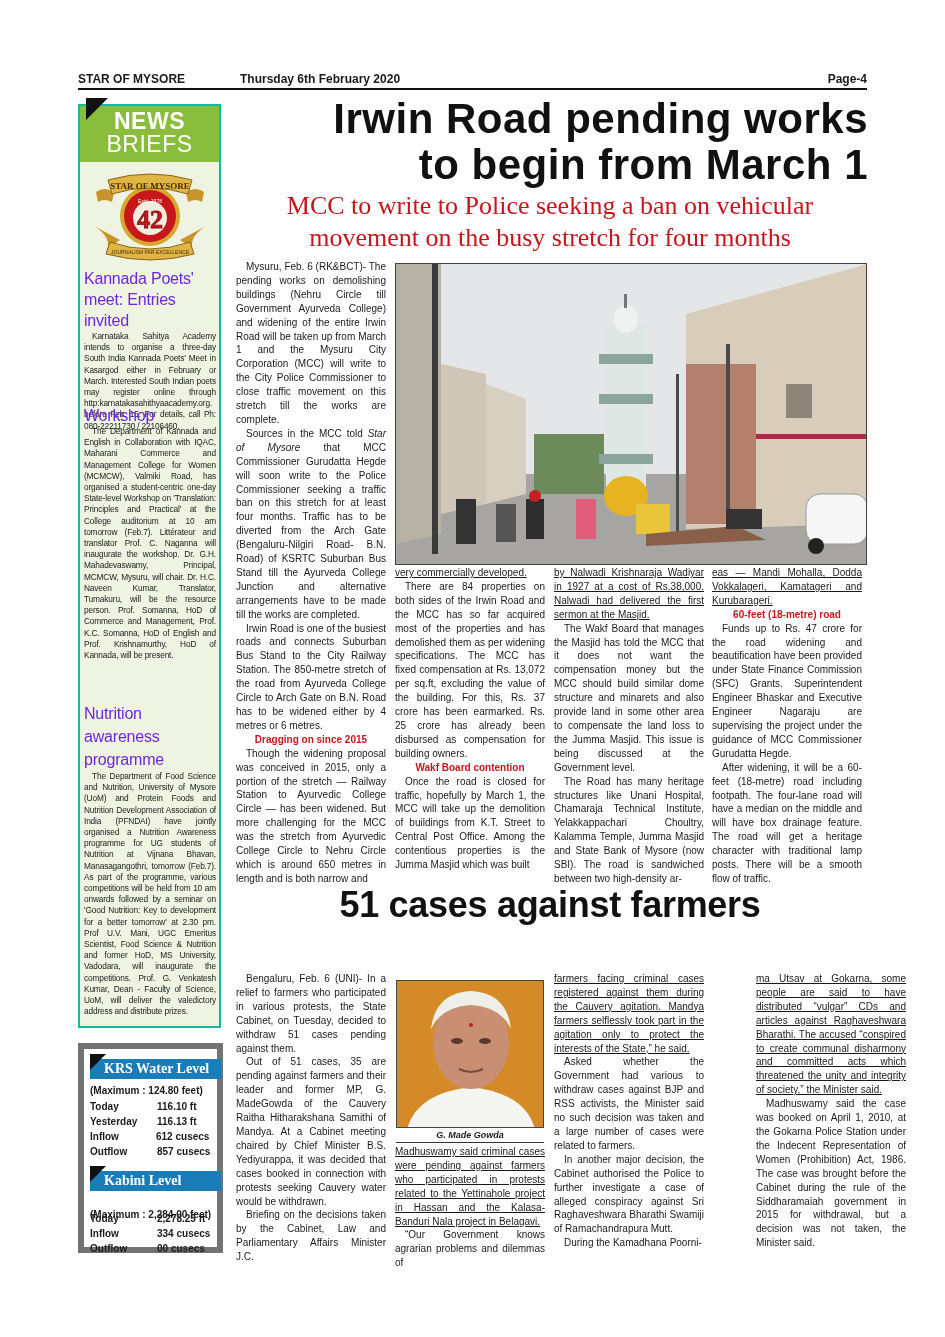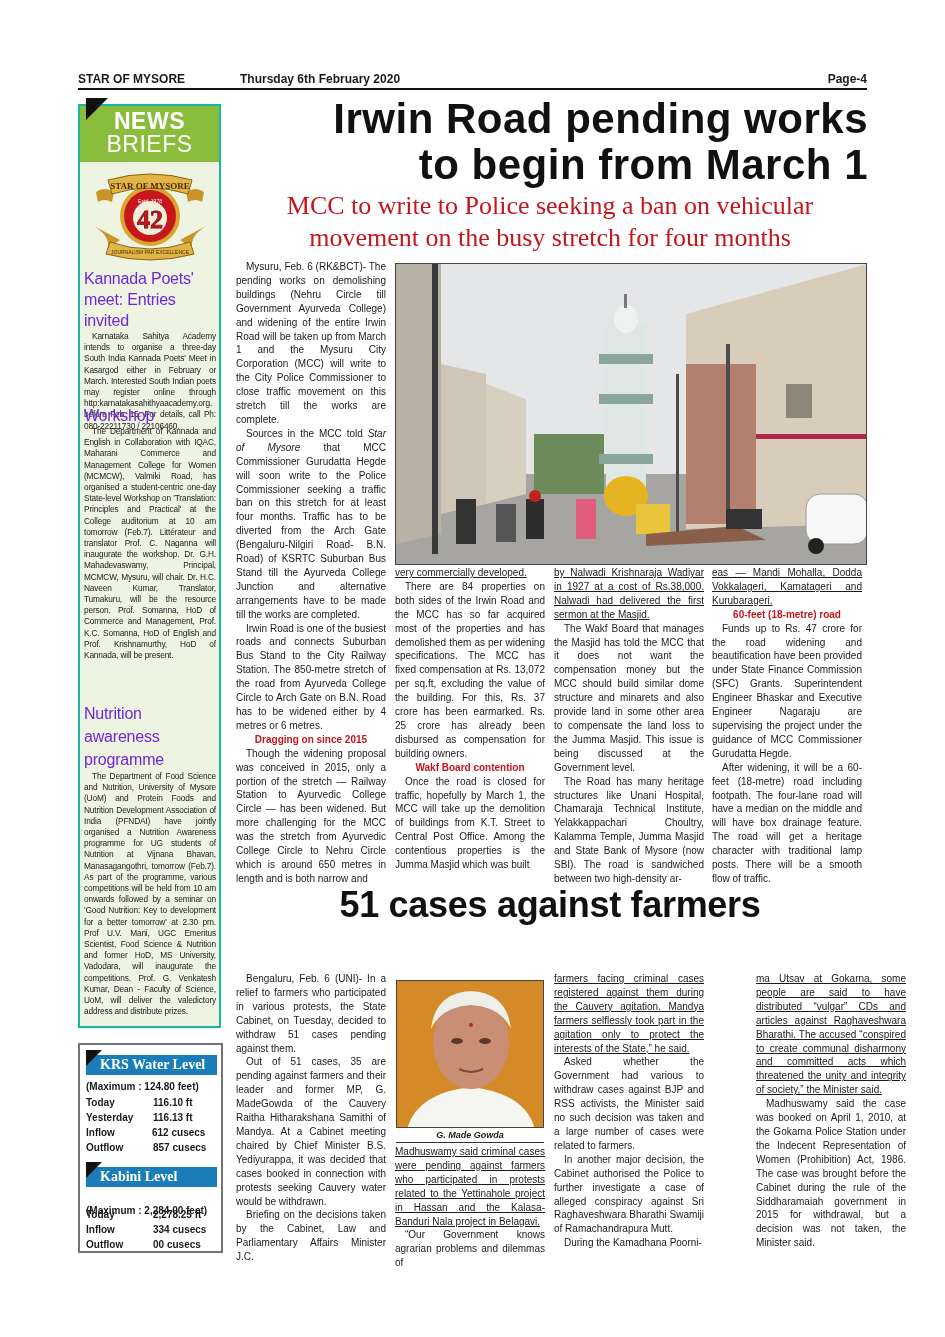--- a/index.html
+++ b/index.html
@@ -16,21 +16,21 @@
   .briefs .corner { position: absolute; left: 6px; top: -8px; width: 0; height: 0; border-top: 22px solid #111; border-right: 22px solid transparent; z-index: 3; }
   .briefs .header { position: absolute; left: 0; top: 0; width: 139px; height: 56px; background: #8bbd3c; text-align: center; color: #fff; }
   .briefs .header .news { display: block; font-size: 23px; font-weight: bold; line-height: 23px; padding-top: 4px; letter-spacing: 0.5px; }
   .briefs .header .briefs-word { display: block; font-size: 23px; line-height: 22px; letter-spacing: 0.5px; }
   .logo { position: absolute; left: 10px; top: 60px; width: 120px; height: 98px; }
   .brief { position: absolute; left: 4px; width: 132px; }
   .brief h3 { font-weight: normal; font-size: 16px; line-height: 21px; color: #6d28d9; letter-spacing: -0.2px; }
   .brief p { font-size: 8.3px; line-height: 11.2px; text-align: justify; text-indent: 8px; color: #222; font-family: "Liberation Sans", sans-serif; letter-spacing: -0.15px; }
 
   
-  .dam { position: absolute; left: 78px; top: 1043px; width: 145px; height: 210px; border: 2px solid #737373; background: #fff; }
+  .dam { position: absolute; left: 78px; top: 1043px; width: 145px; height: 210px; border: 6px solid #737373; background: #fff; }
   .dam-title { position: absolute; left: 6px; width: 131px; height: 20px; background: #1a7db8; color: #fff; font-family: "Liberation Serif", serif; font-weight: bold; font-size: 14px; padding-left: 14px; line-height: 20px; }
   .dam-title .tri { position: absolute; left: 0; top: -5px; width: 0; height: 0; border-top: 16px solid #111; border-right: 16px solid transparent; }
   .dam-row { position: absolute; left: 6px; width: 134px; font-size: 10px; font-weight: bold; line-height: 14px; }
   .dam-row .k { position: absolute; left: 0; }
   .dam-row .v { position: absolute; left: 67px; white-space: nowrap; }
   .dam-max { position: absolute; left: 6px; font-size: 10px; font-weight: bold; white-space: nowrap; }
 
   
   .headline { position: absolute; left: 232px; top: 96px; width: 636px; text-align: right; font-family: "Liberation Sans", sans-serif; font-weight: bold; font-size: 42px; line-height: 46px; letter-spacing: 0.5px; color: #111; }
   .deck { position: absolute; left: 232px; top: 190px; width: 636px; text-align: center; font-family: "Liberation Serif", serif; color: #c4161c; font-size: 26px; line-height: 32px; }

